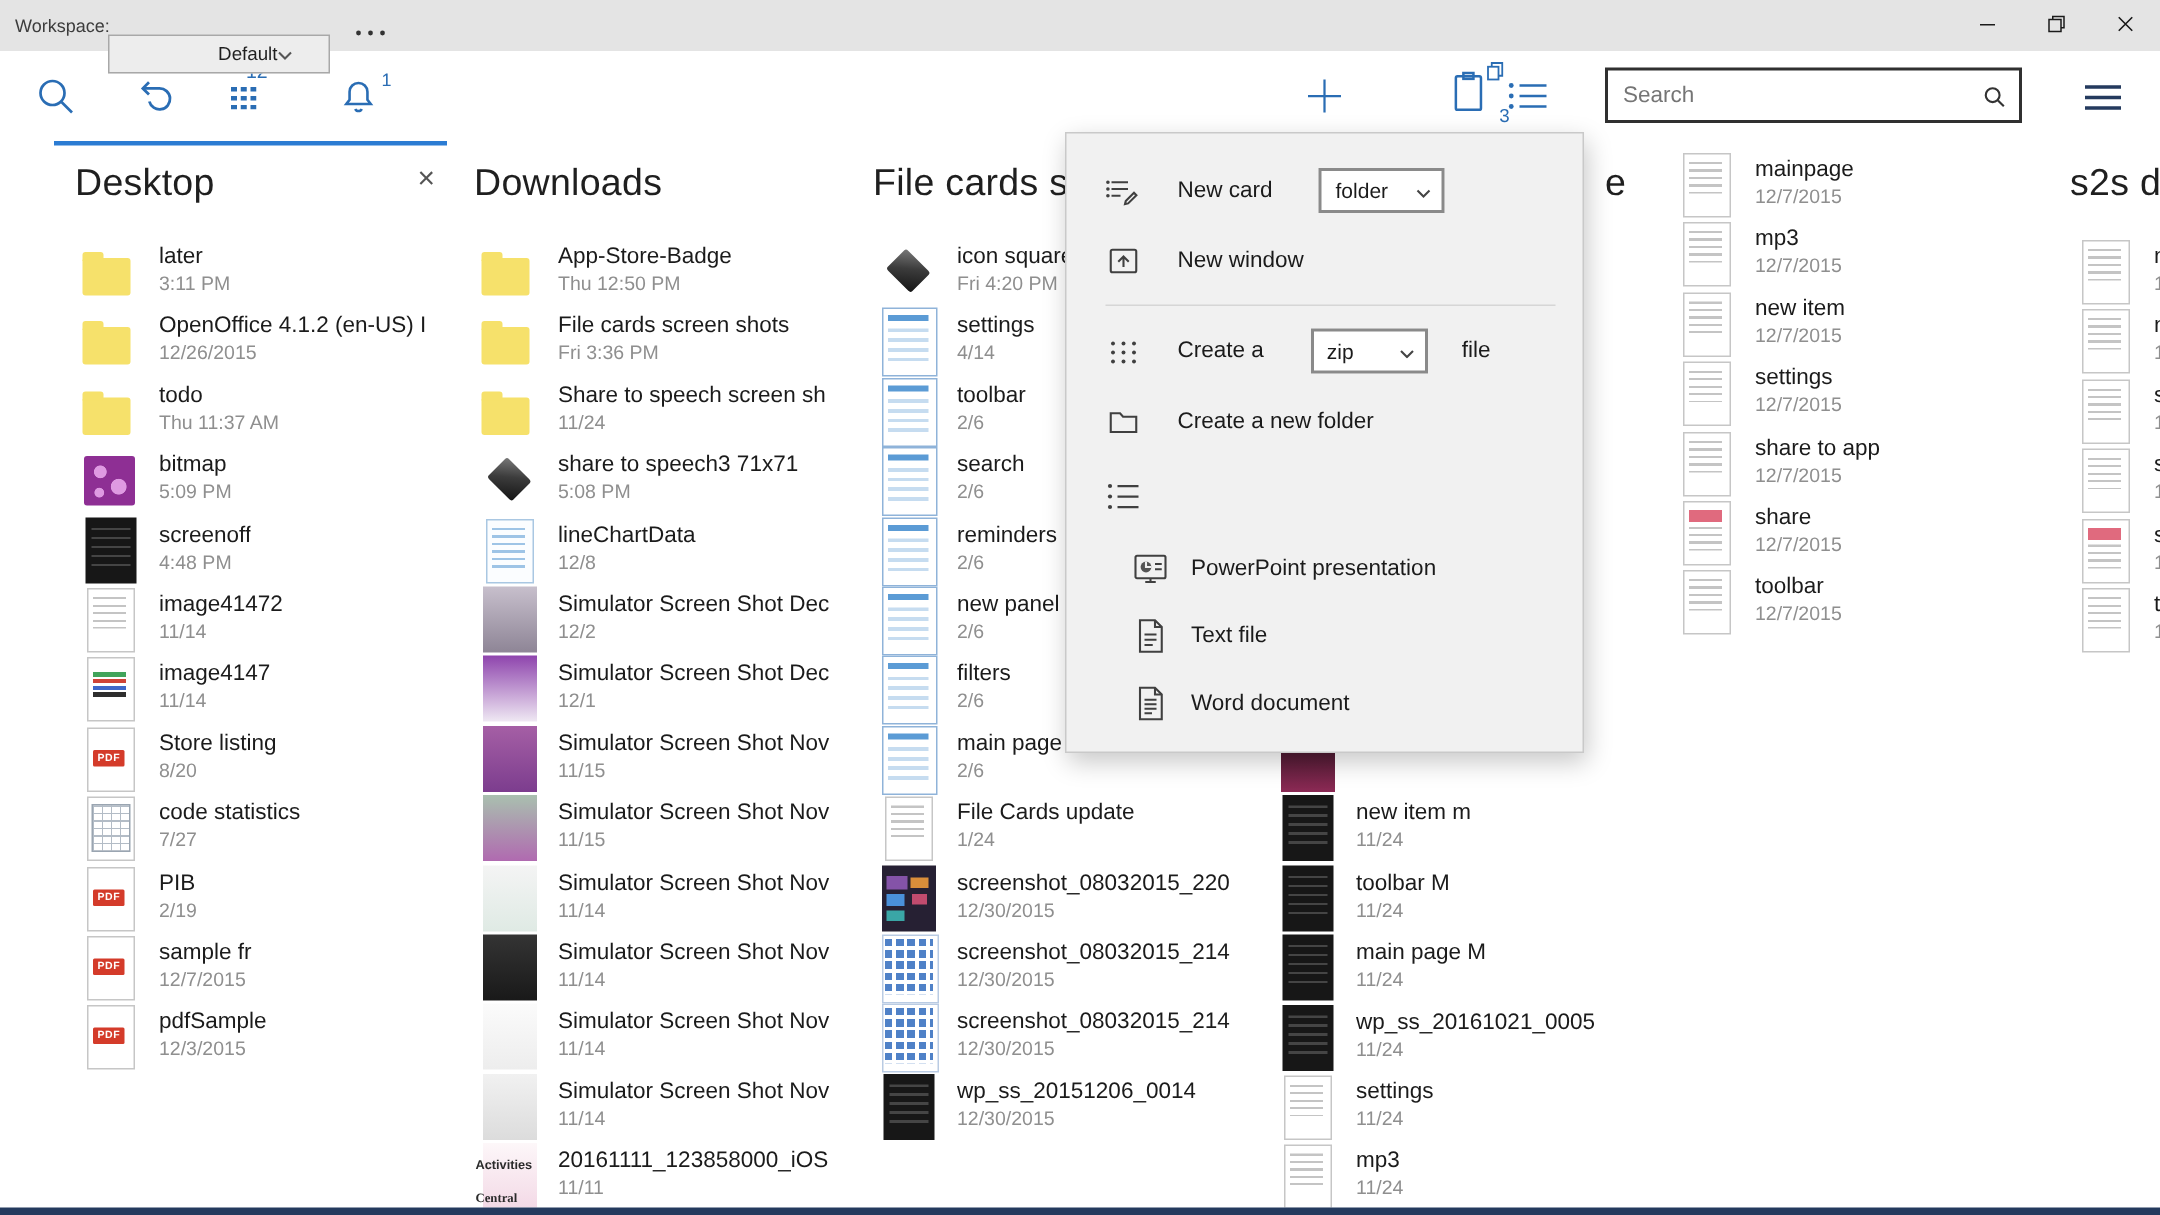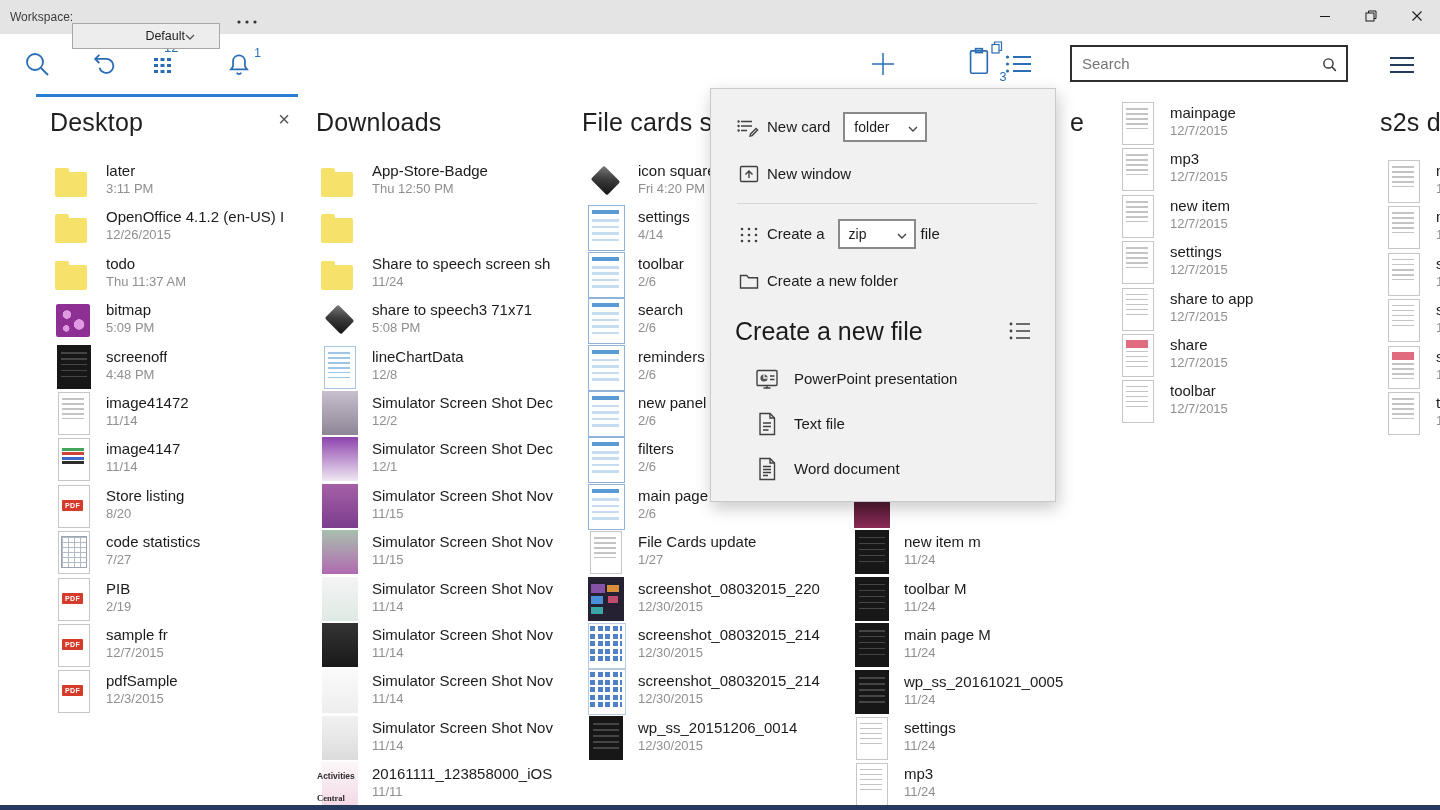--- a/index.html
+++ b/index.html
@@ -99,21 +99,21 @@
                                 repeating-linear-gradient(to right,#4f81c7 0 5px,#fff 5px 7.5px); }
   .icon-darkshot::before { content:""; position:absolute; left:7px; top:1px; width:34px; height:44px; background:#171717; }
   .icon-darkshot::after  { content:""; position:absolute; left:11px; top:8px; width:26px; height:29px;
                      background:repeating-linear-gradient(to bottom,#454545 0 1.5px,transparent 1.5px 6px); }
   .shot { position:absolute; left:6px; top:1px; width:36px; height:44px; }
   .thumb-label { position:absolute; left:1px; font-size:8.5px; font-weight:bold; color:#2b2b2b; white-space:nowrap; }
 
   
   .popup { position:absolute; left:710px; top:88px; width:346px; height:414px; background:#f1f1f1;
            border:1px solid #c9c9c9; box-shadow:2px 6px 16px rgba(0,0,0,.22); z-index:50; padding:14px 0 0 24px; }
-  .p-row { display:flex; align-items:center; gap:5px; height:47px; }
+  .p-row { display:flex; align-items:center; gap:23px; height:47px; }
   .p-icon { width:27px; display:flex; justify-content:center; align-items:center; }
   .p-label { font-size:15px; color:#1b1b1b; white-space:nowrap; }
   .combo { display:inline-flex; align-items:center; justify-content:space-between; gap:8px; background:#fff;
            border:2px solid #8a8a8a; height:30px; padding:0 7px 0 9px; font-size:14px; color:#1b1b1b; margin-left:8px; }
   .combo.w-folder { width:84px; }
   .combo.w-zip { width:78px; }
   .p-sep { height:1px; background:#d6d6d6; margin:6px 18px 6px 2px; }
   .p-heading-row { display:flex; align-items:center; justify-content:space-between; height:50px; padding-right:22px; margin-top:2px; }
   .p-heading { font-size:25px; font-weight:300; color:#1b1b1b; }
   .p-file-row { display:flex; align-items:center; gap:14px; height:45px; margin-left:18px; }
@@ -358,20 +358,24 @@
         <div class="col-items">
           <div class="item">
             <div class="thumb icon-folder"></div>
             <div class="meta">
               <div class="item-name">App-Store-Badge</div>
               <div class="item-date">Thu 12:50 PM</div>
             </div>
           </div>
           <div class="item">
             <div class="thumb icon-folder"></div>
+            <div class="meta">
+              <div class="item-name">File cards screen shots</div>
+              <div class="item-date">Fri 3:36 PM</div>
+            </div>
           </div>
           <div class="item">
             <div class="thumb icon-folder"></div>
             <div class="meta">
               <div class="item-name">Share to speech screen sh</div>
               <div class="item-date">11/24</div>
             </div>
           </div>
           <div class="item">
             <div class="thumb icon-inkscape"></div>
@@ -530,21 +534,21 @@
             <div class="thumb icon-wireframe"></div>
             <div class="meta">
               <div class="item-name">main page</div>
               <div class="item-date">2/6</div>
             </div>
           </div>
           <div class="item">
             <div class="thumb icon-doc"></div>
             <div class="meta">
               <div class="item-name">File Cards update</div>
-              <div class="item-date">1/27</div>
+              <div class="item-date">1/24</div>
             </div>
           </div>
           <div class="item">
             <div class="thumb icon-tiles"></div>
             <div class="meta">
               <div class="item-name">screenshot_08032015_220</div>
               <div class="item-date">12/30/2015</div>
             </div>
           </div>
           <div class="item">
@@ -785,21 +789,20 @@
   </div>
   <div class="p-row">
     <span class="p-icon">
       <svg width="24" height="24" viewBox="0 0 24 24" fill="none" stroke="#404040" stroke-width="1.4">
           <path d="M3.5 19V6.5h6.2l2 2.3h8.8V19z"></path>
         </svg>
     </span>
     <span class="p-label">Create a new folder</span>
   </div>
   <div class="p-heading-row">
-    <span class="p-heading">Create a new file</span>
     <span class="p-icon">
       <svg width="24" height="22" viewBox="0 0 24 22">
           <g fill="#404040">
             <circle cx="3" cy="4" r="1.4"></circle>
             <circle cx="3" cy="11" r="1.4"></circle>
             <circle cx="3" cy="18" r="1.4"></circle>
           </g>
           <path d="M8 4h14M8 11h14M8 18h14" stroke="#404040" stroke-width="1.5"></path>
         </svg>
     </span>

